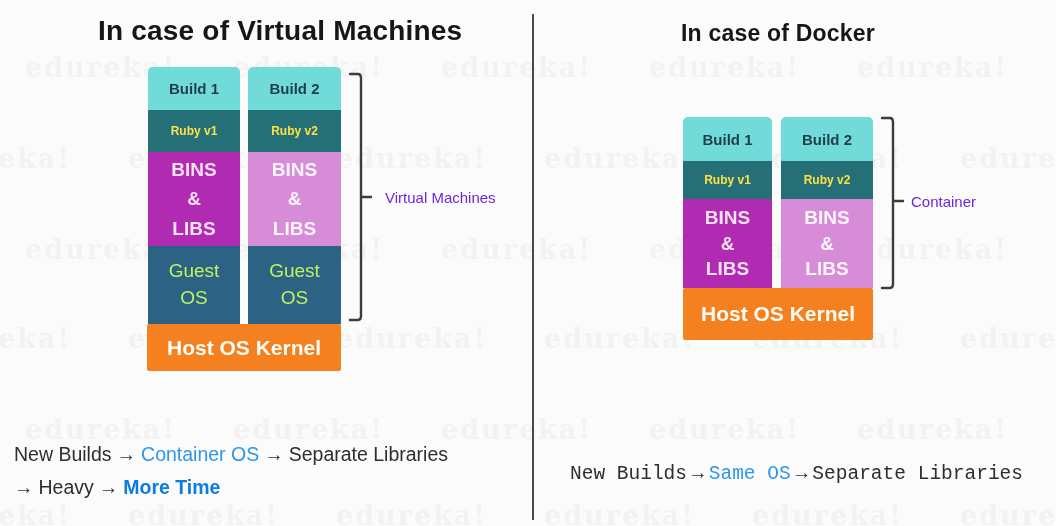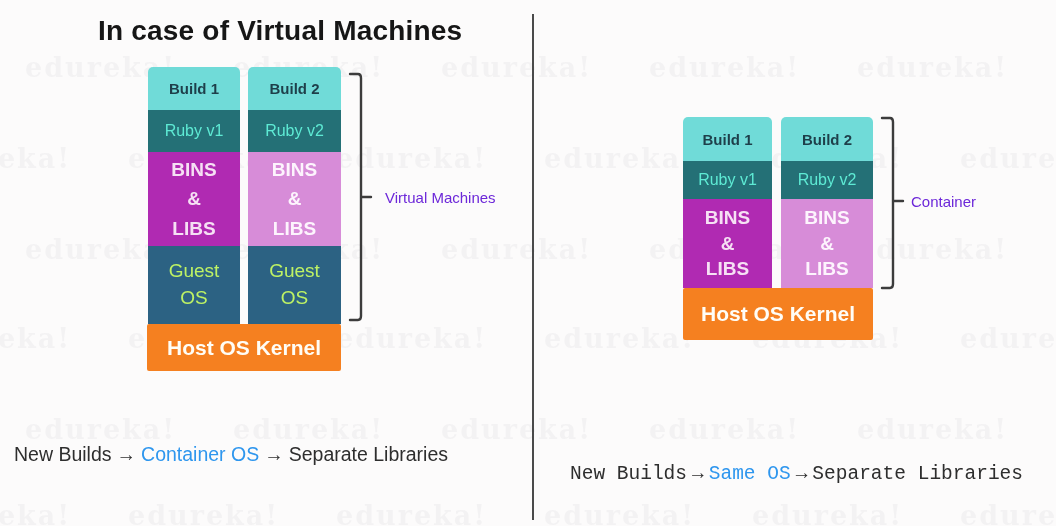--- a/index.html
+++ b/index.html
@@ -21,21 +21,21 @@
   .title{position:absolute; font-weight:700; color:#161616; font-size:28px; letter-spacing:0.2px; white-space:nowrap;}
   .title-vm{left:98px; top:15px;}
   .title-docker{left:681px; top:20px; font-size:23px;}
   
   .col{position:absolute;border-radius:7px;}
   .sec{
     display:flex; align-items:center; justify-content:center;
     text-align:center; white-space:pre-line; box-sizing:border-box;
   }
   .sec-build{background:#70dbd8; color:#1e3f4a; font-weight:700; font-size:15px; border-radius:5px 5px 0 0;}
-  .sec-ruby{background:#247076; color:#5eead4; font-weight:400; font-size:16px;}
+  .sec-ruby{background:#247076; color:#fde047; font-weight:700; font-size:12px;}
   .sec-bins-dark{background:#b02ab2; color:#f6e0f4; font-weight:600; font-size:19px; line-height:1.55;}
   .sec-bins-light{background:#d78cd8; color:#fdf4fd; font-weight:600; font-size:19px; line-height:1.55;}
   .sec-guest{background:#2c6283; color:#bef264; font-weight:400; font-size:19px; line-height:1.4;}
   .host-bar{
     position:absolute; background:#f58020; color:#fffdf6;
     display:flex; align-items:center; justify-content:center;
     font-weight:700; font-size:21px; border-radius:2px;
   }
   
   .bracket{position:absolute;}
@@ -113,20 +113,21 @@
 OS</div>
   </div>
 
   <div class="host-bar" style="left:147px; top:324px; width:194px; height:47px;">Host OS Kernel</div>
 
   <svg class="bracket" style="left:348px; top:66px;" width="30" height="262" viewBox="0 0 30 262">
     <path d="M2 8 H10 Q13 8 13 12 V250 Q13 254 10 254 H2 M13 131 H23" fill="none" stroke="#3c3c3c" stroke-width="2.4" stroke-linecap="round" stroke-linejoin="round"></path>
   </svg>
   <div class="bracket-label" style="left:385px; top:189px;">Virtual Machines</div>
 
+  <div class="title title-docker">In case of Docker</div>
 
   <div class="col" style="left:683px; top:117px; width:89px;">
     <div class="sec sec-build" style="height:44px;">Build 1</div>
     <div class="sec sec-ruby" style="height:38px;">Ruby v1</div>
     <div class="sec sec-bins-dark" style="height:89px; line-height:1.35;">BINS
 &amp;
 LIBS</div>
   </div>
 
   <div class="col" style="left:781px; top:117px; width:92px;">
@@ -139,19 +140,20 @@
 
   <div class="host-bar" style="left:683px; top:288px; width:190px; height:52px;">Host OS Kernel</div>
 
   <svg class="bracket" style="left:880px; top:112px;" width="30" height="184" viewBox="0 0 30 184">
     <path d="M2 6 H10 Q13 6 13 10 V172 Q13 176 10 176 H2 M13 89 H23" fill="none" stroke="#3c3c3c" stroke-width="2.4" stroke-linecap="round" stroke-linejoin="round"></path>
   </svg>
   <div class="bracket-label" style="left:911px; top:193px;">Container</div>
 
   <div class="summary summary-vm">
     <div><span>New Builds</span><span class="arrow">→</span><span class="seg-blue">Container OS</span><span class="arrow">→</span><span>Separate Libraries</span></div>
+    <div><span class="arrow" style="margin-left:0;">→</span><span>Heavy</span><span class="arrow">→</span><span class="seg-blue-bold">More Time</span></div>
   </div>
 
   <div class="summary summary-docker">
     <div><span>New Builds</span><span class="arrow">→</span><span class="seg-blue">Same OS</span><span class="arrow">→</span><span>Separate Libraries</span></div>
   </div>
 
 </div>
 
 </body></html>

